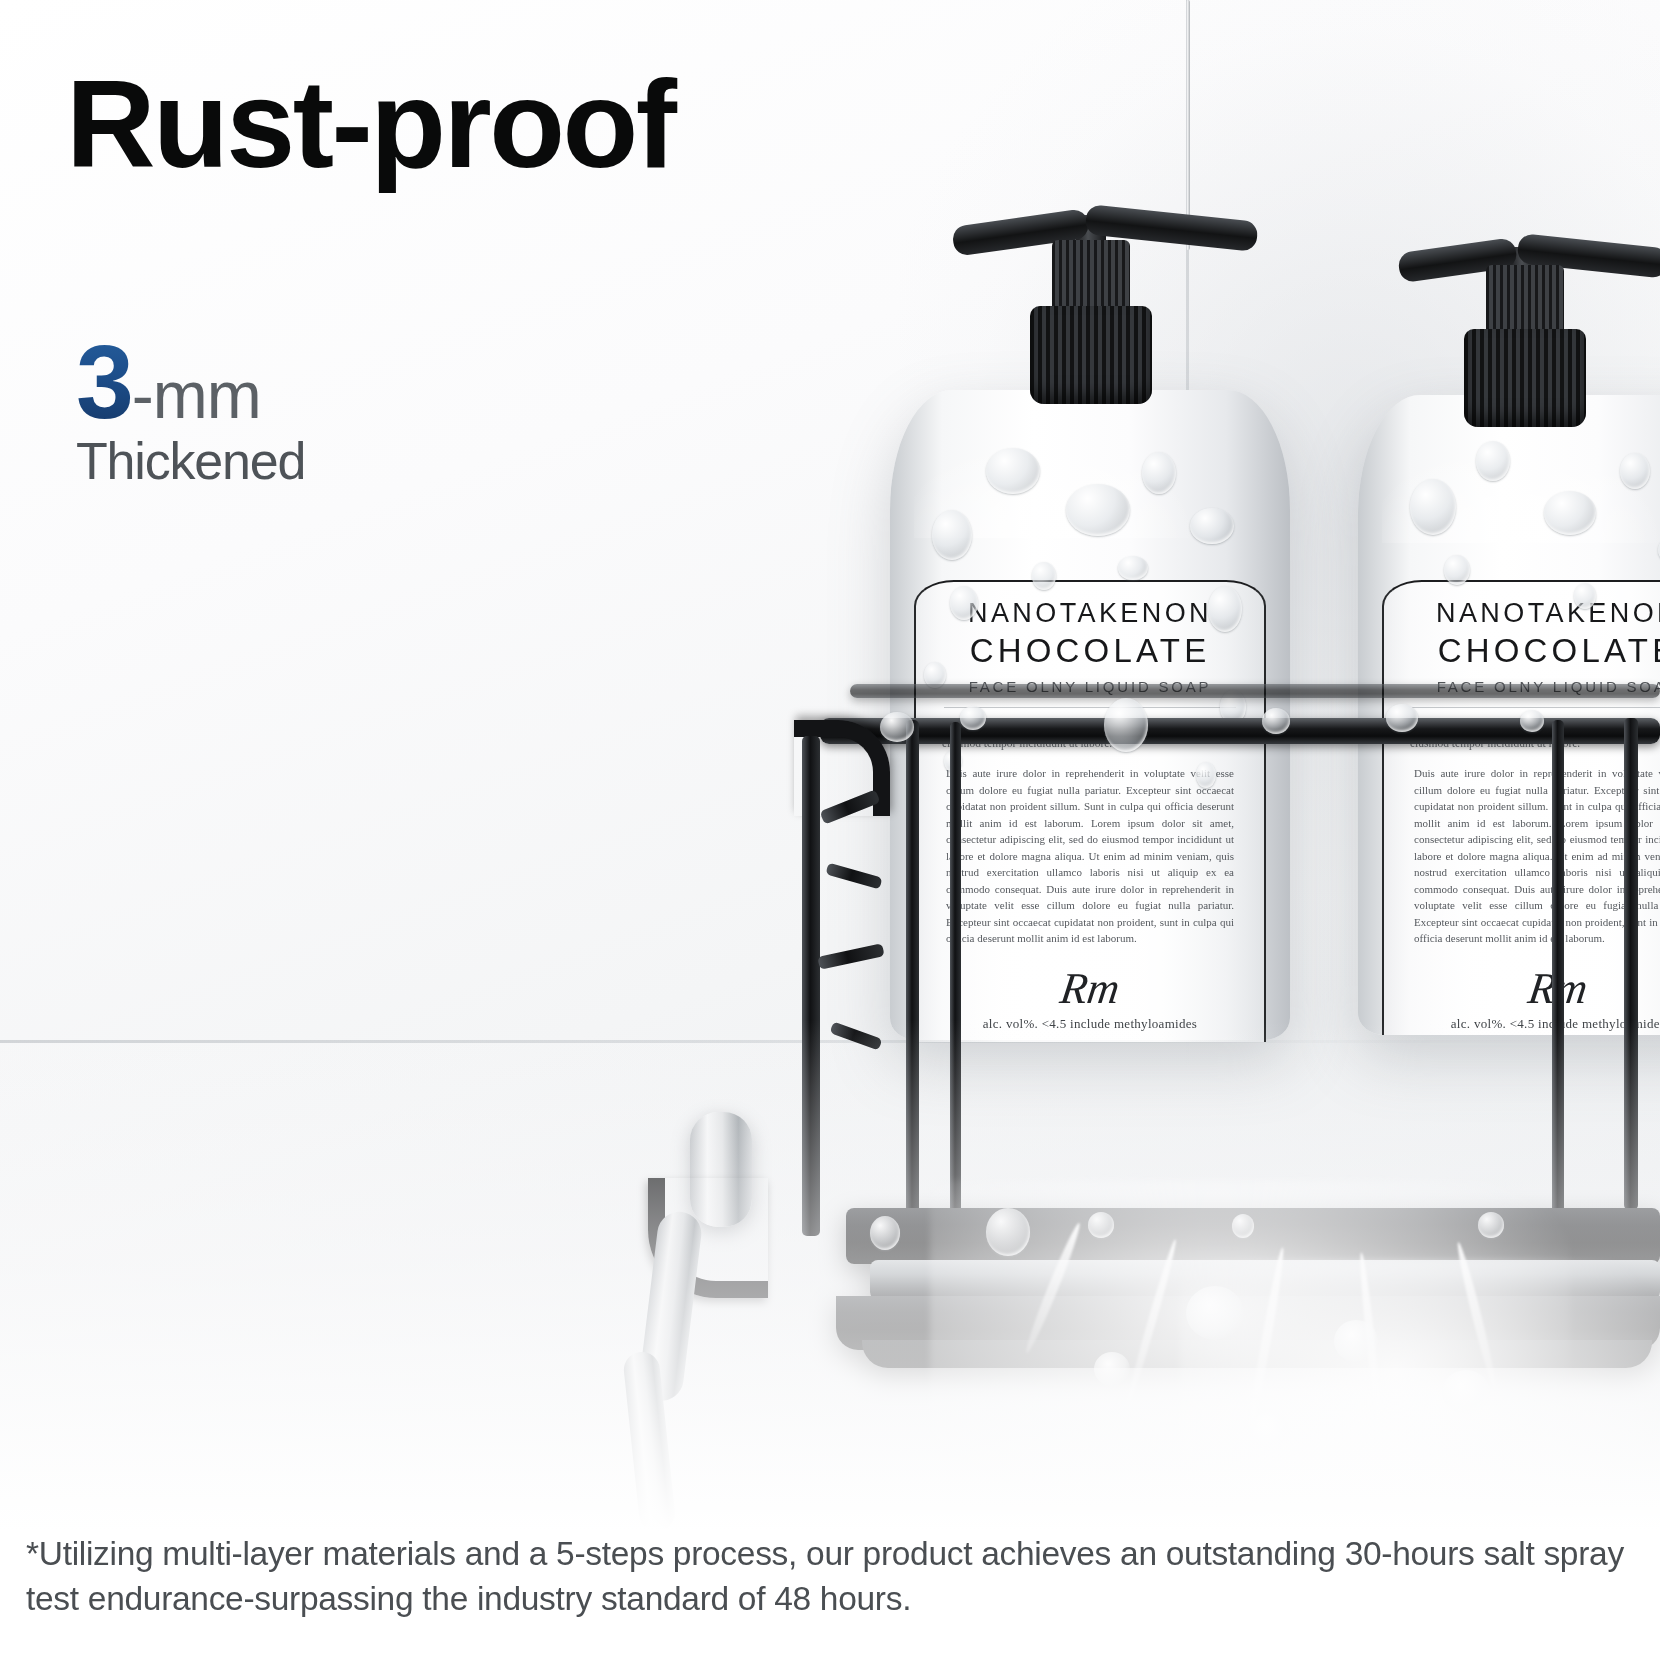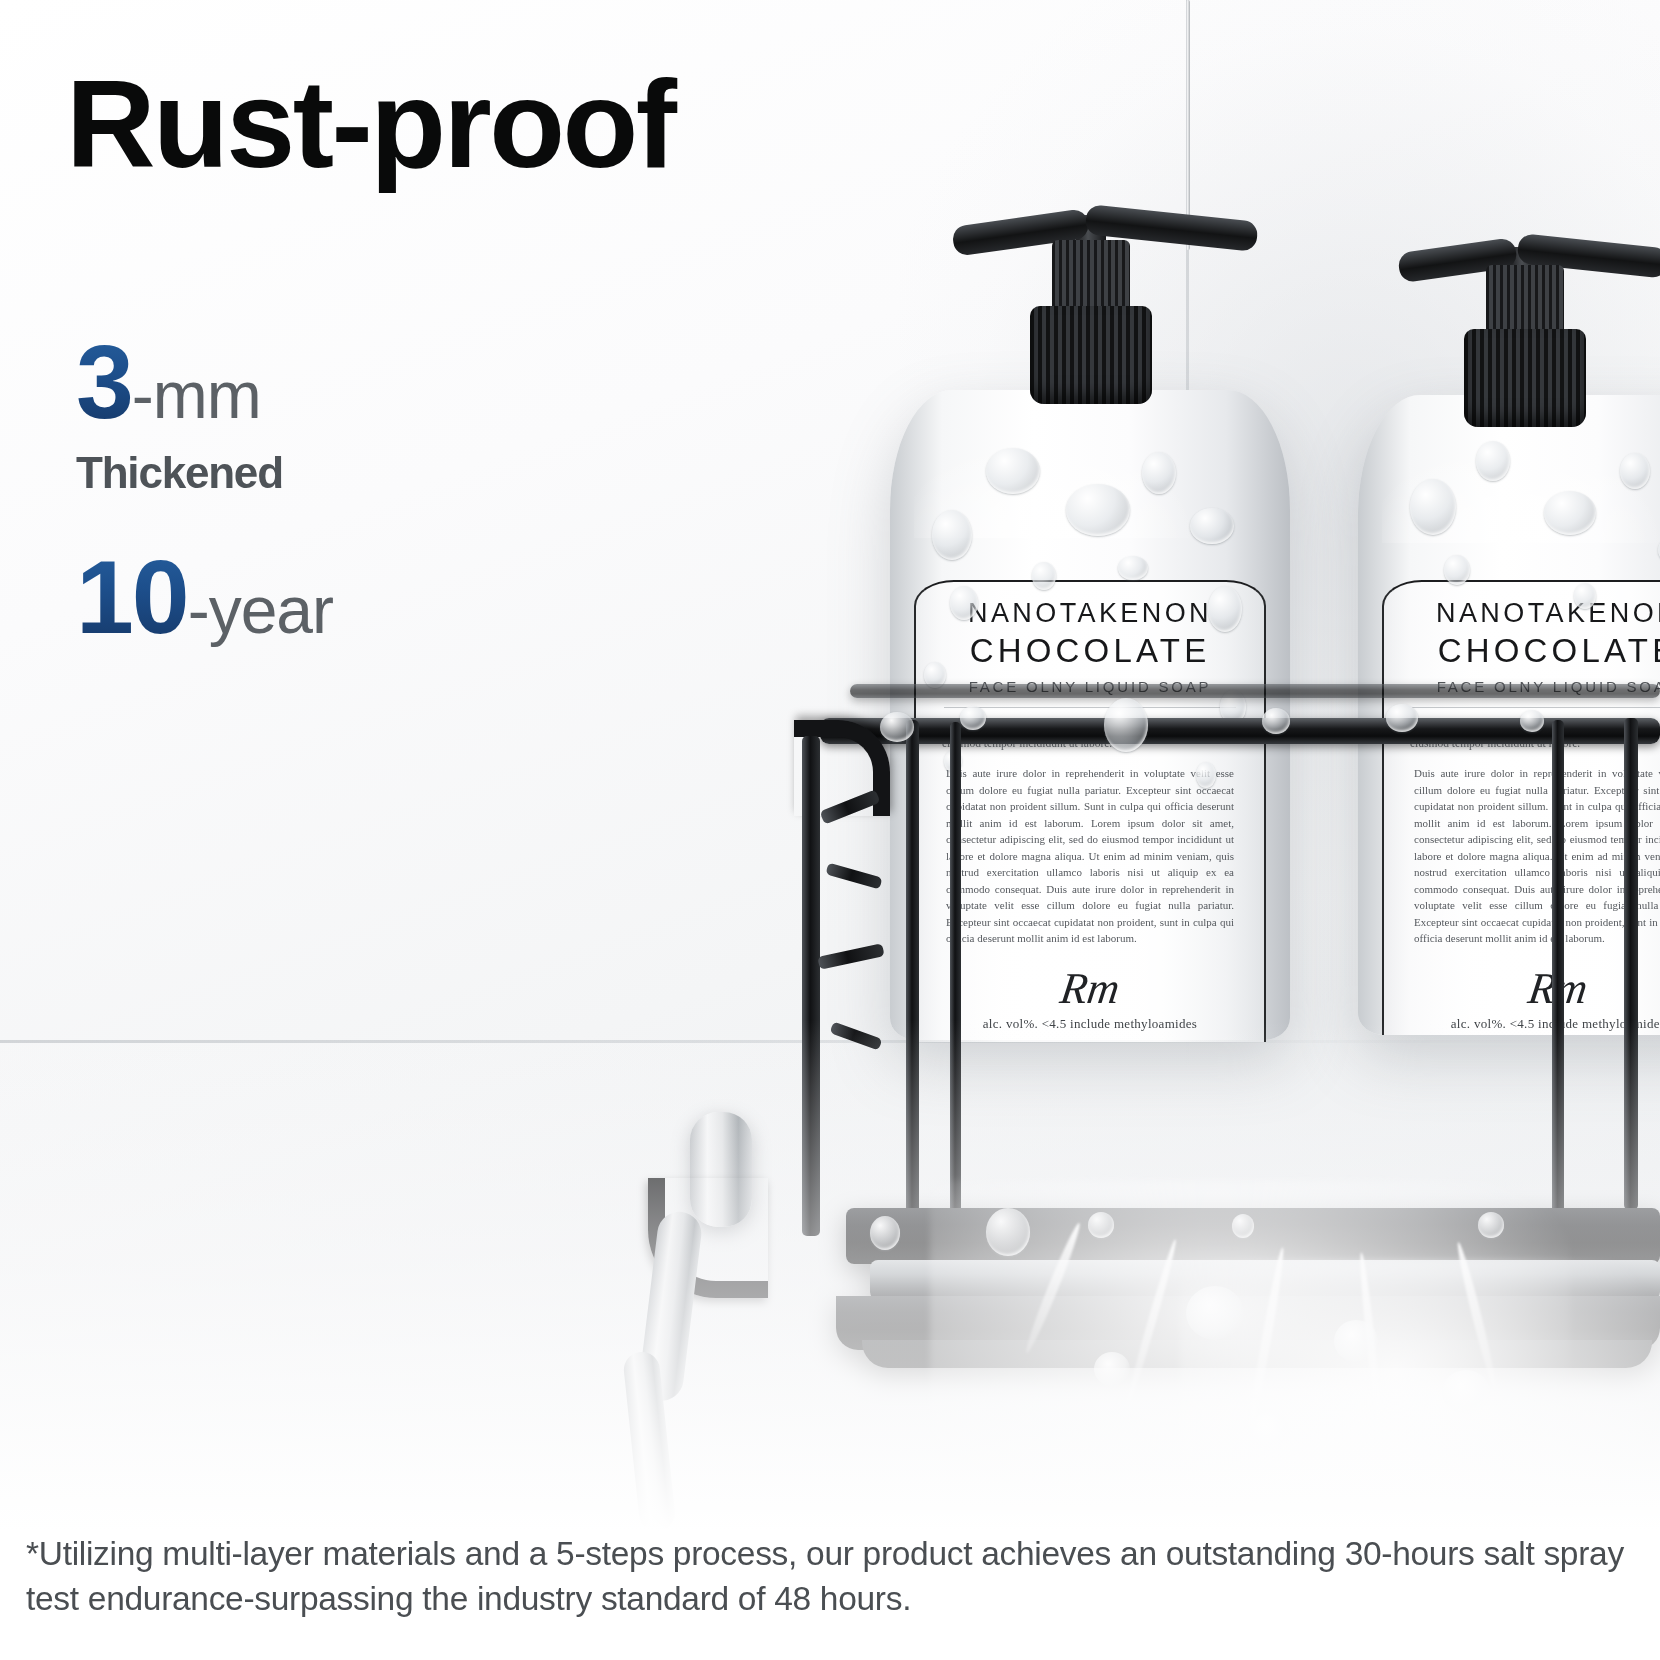--- a/index.html
+++ b/index.html
@@ -184,21 +184,21 @@
   #features { position:absolute; left:76px; top:330px; width:560px; }
   .feat { margin-bottom:48px; }
   .feat-row { line-height:1.0; white-space:nowrap; }
   .num {
     font-size:104px; font-weight:700; letter-spacing:-2px;
     background:linear-gradient(to bottom,#27609f 0%,#1d4f8c 42%,#153665 100%);
     -webkit-background-clip:text; background-clip:text;
     -webkit-text-fill-color:transparent; color:#1d4f8c;
   }
   .unit { font-size:66px; color:#5c6166; font-weight:400; letter-spacing:-1px; }
-  .feat-sub { font-size:44px; color:#4e5358; font-weight:700; letter-spacing:-1.2px; line-height:1.06; margin-top:16px; }
+  .feat-sub { font-size:52px; color:#4e5358; font-weight:400; letter-spacing:-1.2px; line-height:1.06; margin-top:0; }
 
   
   #footnote {
     position:absolute; left:26px; right:26px; bottom:38px;
     font-size:33.5px; line-height:1.36; color:#4a4e52; letter-spacing:-.3px;
     font-weight:400;
   }
 </style>
 </head>
 <body>
@@ -338,20 +338,17 @@
 
   <div class="feat">
     <div class="feat-row">
       <span class="num">3</span><span class="unit">-mm</span>
     </div>
     <div class="feat-sub">Thickened</div>
   </div>
 
 
   <div class="feat">
-    <div class="feat-row">
-      <span class="num">10</span><span class="unit">-year</span>
-    </div>
   </div>
 
 </div>
 
 <div id="footnote">*Utilizing multi-layer materials and a 5-steps process, our product achieves an outstanding 30-hours salt spray test endurance-surpassing the industry standard of 48 hours.</div>
 
 </body></html>

